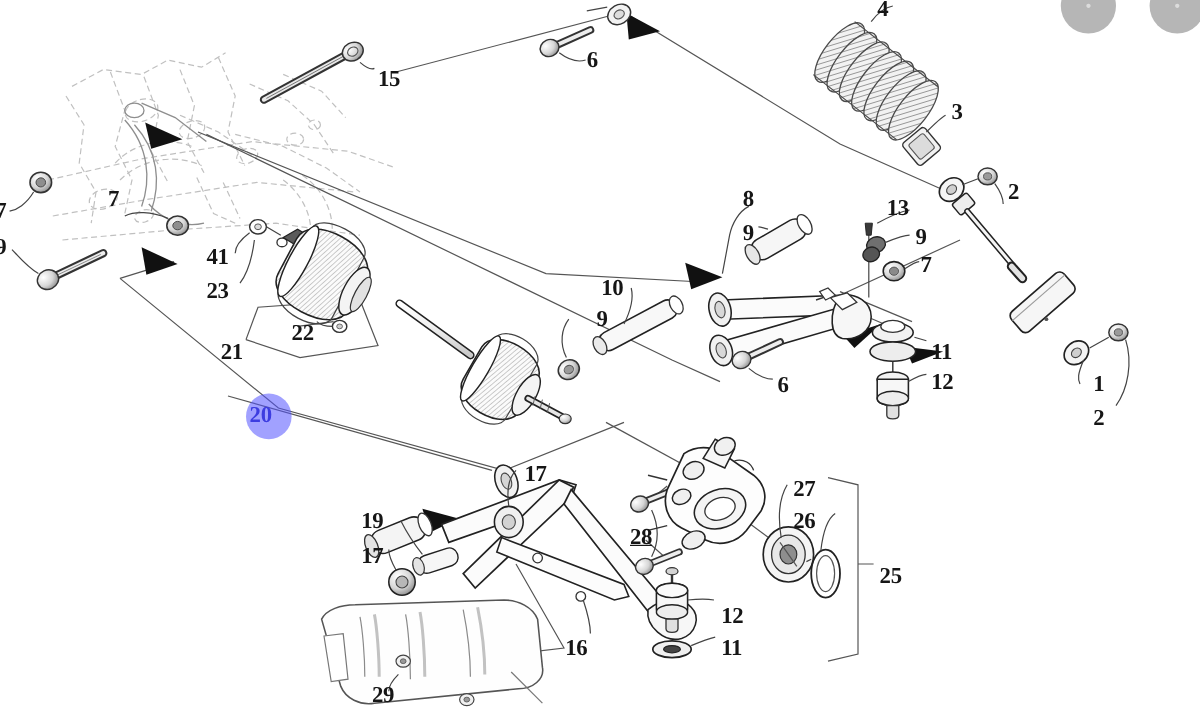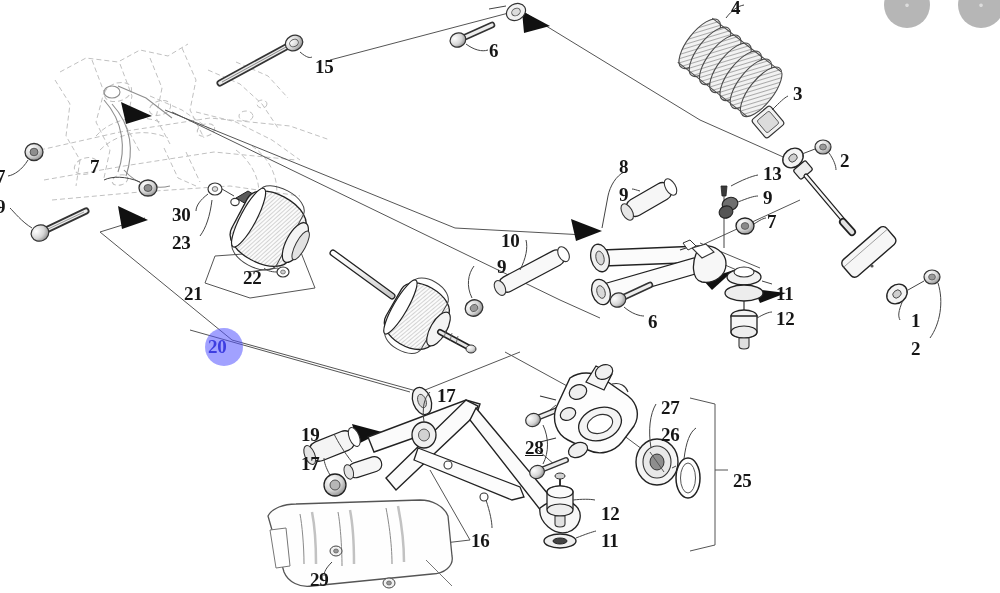--- a/index.html
+++ b/index.html
@@ -505,25 +505,25 @@
   <div id="callout-layer">
       <div class="callout" style="left: 315px; top: 57px;">15</div>
       <div class="callout" style="left: 489px; top: 41px;">6</div>
       <div class="callout" style="left: 731px; top: -2px;">4</div>
       <div class="callout" style="left: 793px; top: 84px;">3</div>
       <div class="callout" style="left: 840px; top: 151px;">2</div>
       <div class="callout clipped-left" style="left: -4px; top: 167px;">7</div>
       <div class="callout clipped-left" style="left: -4px; top: 197px;">9</div>
       <div class="callout" style="left: 90px; top: 157px;">7</div>
       <div class="callout" style="left: 619px; top: 157px;">8</div>
-      <div class="callout" style="left: 763px; top: 164px;">13</div>
+      <div class="callout" style="left: 739px; top: 164px;">13</div>
       <div class="callout" style="left: 619px; top: 185px;">9</div>
       <div class="callout" style="left: 763px; top: 188px;">9</div>
       <div class="callout" style="left: 767px; top: 212px;">7</div>
-      <div class="callout" style="left: 172px; top: 205px;">30</div>
+      <div class="callout" style="left: 172px; top: 205px;">41</div>
       <div class="callout" style="left: 172px; top: 233px;">23</div>
       <div class="callout" style="left: 490px; top: 231px; margin-left: 11px;">10</div>
       <div class="callout" style="left: 497px; top: 257px;">9</div>
       <div class="callout" style="left: 243px; top: 268px;">22</div>
       <div class="callout" style="left: 776px; top: 284px;">11</div>
       <div class="callout" style="left: 184px; top: 284px;">21</div>
       <div class="callout" style="left: 776px; top: 309px;">12</div>
       <div class="callout" style="left: 648px; top: 312px;">6</div>
       <div class="callout" style="left: 911px; top: 311px;">1</div>
       <div class="callout" style="left: 911px; top: 339px;">2</div>

